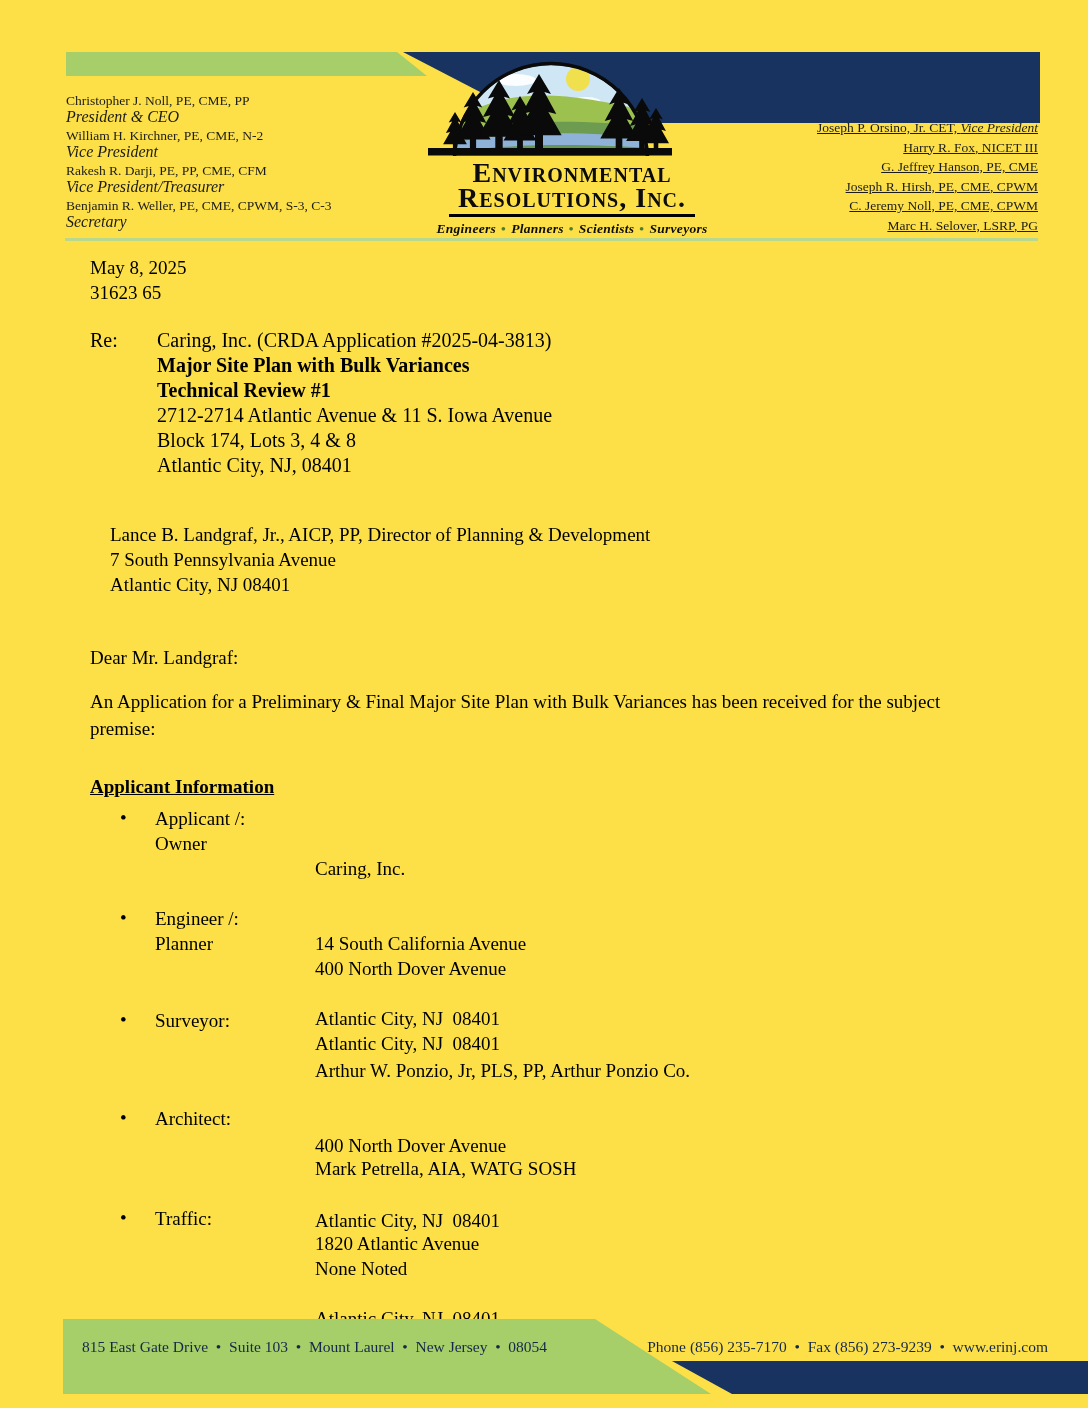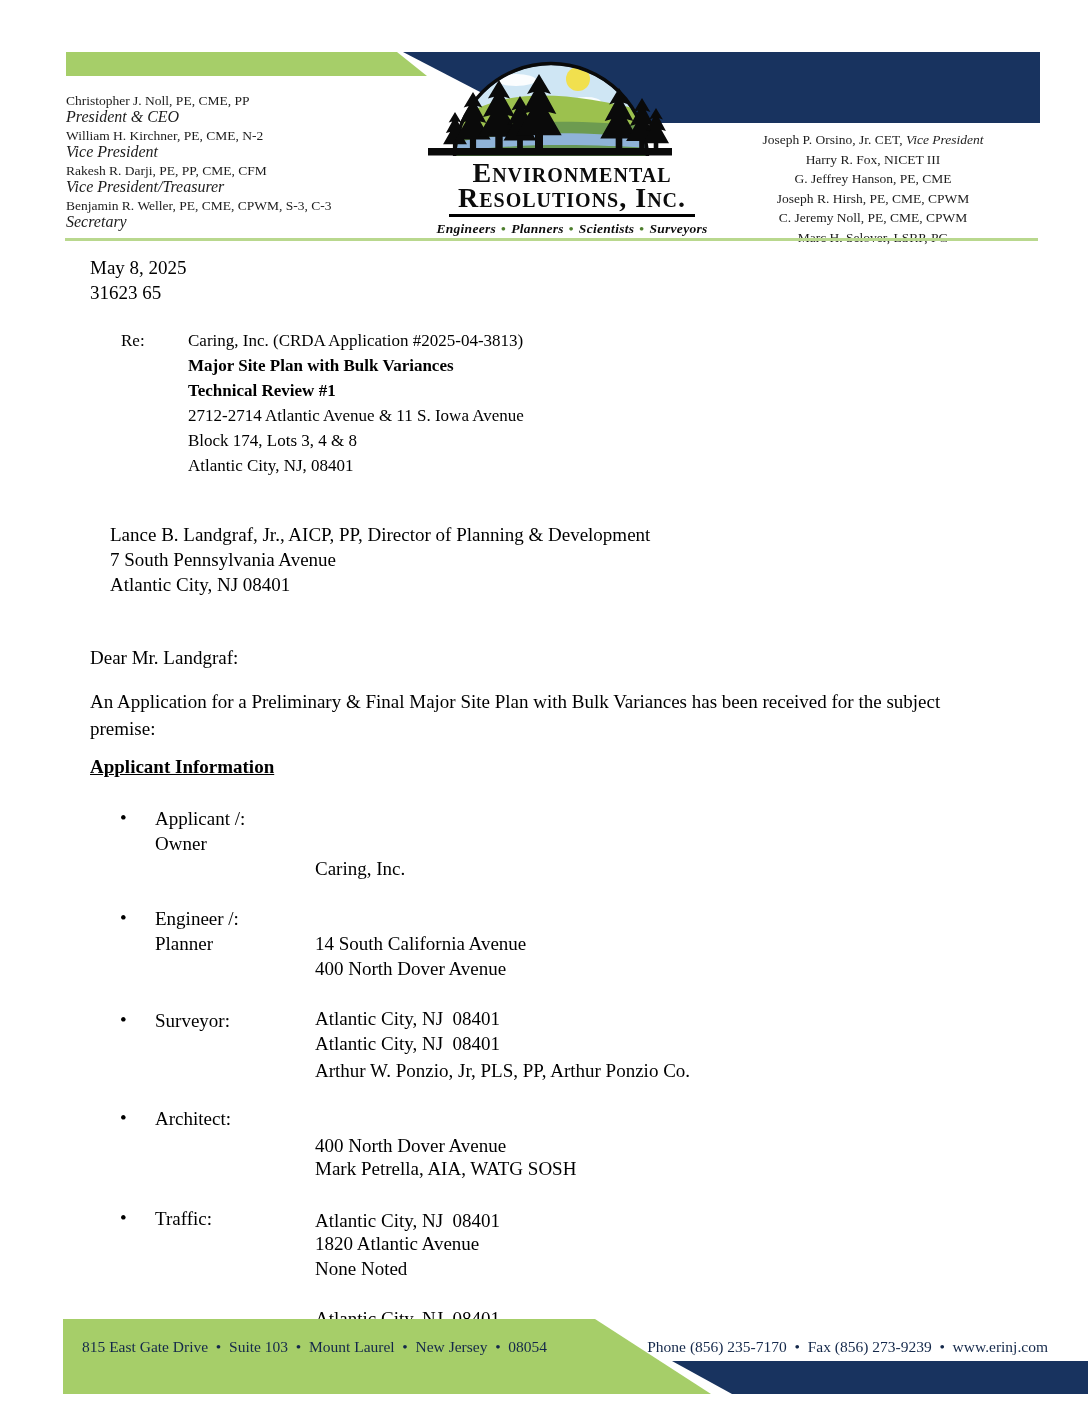--- a/index.html
+++ b/index.html
@@ -1,17 +1,17 @@
 <!DOCTYPE html>
 <html><head>
 <meta charset="utf-8">
 <style>
   html,body{margin:0;padding:0;background:#e8e8e8;}
   .page{
-    position:relative;width:1088px;height:1408px;background:#ffffff;
+    position:relative;width:1088px;height:1408px;background:#fde047;
     font-family:"Liberation Serif","DejaVu Serif",serif;color:#000;
     overflow:hidden;margin:0 auto;
   }
   
   .band-green{
     position:absolute;left:66px;top:52px;width:361px;height:24px;
     background:#a6ce69;
     clip-path:polygon(0 0,331px 0,100% 100%,0 100%);
   }
   .band-navy{
@@ -21,48 +21,48 @@
   }
   .header-rule{
     position:absolute;left:65px;top:238px;width:973px;height:3px;background:#b9d88e;
   }
   
   .officers-left{position:absolute;left:66px;top:93px;width:320px;color:#1c1c1c;}
   .officer{margin-bottom:3px;}
   .officer .nm{font-size:13.5px;line-height:16px;white-space:nowrap;}
   .officer .tt{font-size:16px;line-height:16px;font-style:italic;}
   .officers-right{
-    position:absolute;right:50px;top:130px;width:330px;text-align:center;
-    font-size:13.5px;line-height:19.5px;color:#1c1c1c;white-space:nowrap;
+    position:absolute;right:50px;top:118px;width:330px;text-align:right;
+    font-size:13.5px;line-height:19.5px;color:#1c1c1c;white-space:nowrap;text-decoration:underline;
   }
   .officers-right .tt{font-style:italic;}
   
   .logo-wrap{position:absolute;left:414px;top:52px;width:272px;text-align:center;}
   .logo-art{display:block;}
   .logo-text{position:absolute;left:436px;top:160px;width:272px;text-align:center;color:#0c0c0c;}
   .logo-n1,.logo-n2{
     font-variant:small-caps;font-weight:600;font-size:28px;line-height:25px;
     letter-spacing:1px;white-space:nowrap;
   }
   .logo-rule{width:246px;height:2.5px;background:#000;margin:4px auto 0 auto;}
   .logo-tagline{
     margin-top:4px;font-style:italic;font-weight:600;font-size:13.5px;
     letter-spacing:.3px;white-space:nowrap;
   }
   .logo-tagline .sep{color:#4e7e2e;padding:0 5px;font-style:normal;}
   
   .blk{position:absolute;left:90px;font-size:19px;line-height:25px;}
   .blk div{white-space:pre-wrap;}
   .b{font-weight:bold;}
-  .re-wrap{position:absolute;left:90px;top:328px;font-size:17px;line-height:25px;margin-left:31px;}
+  .re-wrap{position:absolute;left:90px;top:328px;font-size:20px;line-height:25px;}
   .re-label{position:absolute;left:0;top:0;}
   .re-lines{margin-left:67px;}
   .intro{position:absolute;left:90px;top:688px;width:920px;font-size:19px;line-height:27px;}
   .heading{
-    position:absolute;left:90px;top:756px;font-size:19px;font-weight:bold;
+    position:absolute;left:90px;top:776px;font-size:19px;font-weight:bold;
     text-decoration:underline;
     text-align:center;
   }
   .bullet-group{position:absolute;left:120px;width:800px;font-size:19px;line-height:25px;}
   .bullet-group .dot{position:absolute;left:0;top:-1px;}
   .bullet-group .lbl{position:absolute;left:35px;top:0;width:120px;}
   .bullet-group .val{position:absolute;left:163px;top:0;width:620px;white-space:pre-wrap;margin-left:32px;}
   
   .foot-green{
     position:absolute;left:63px;top:1319px;width:648px;height:75px;background:#a6ce69;

